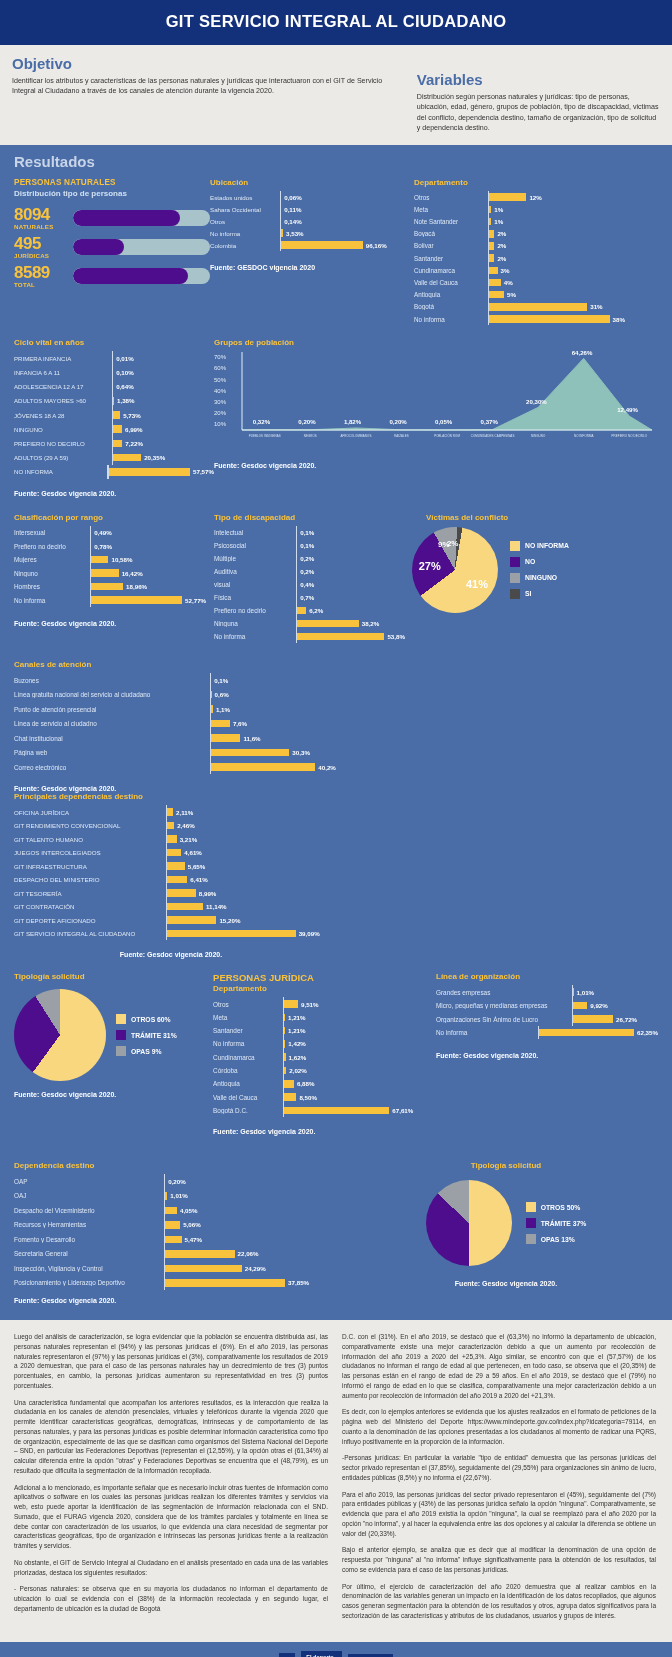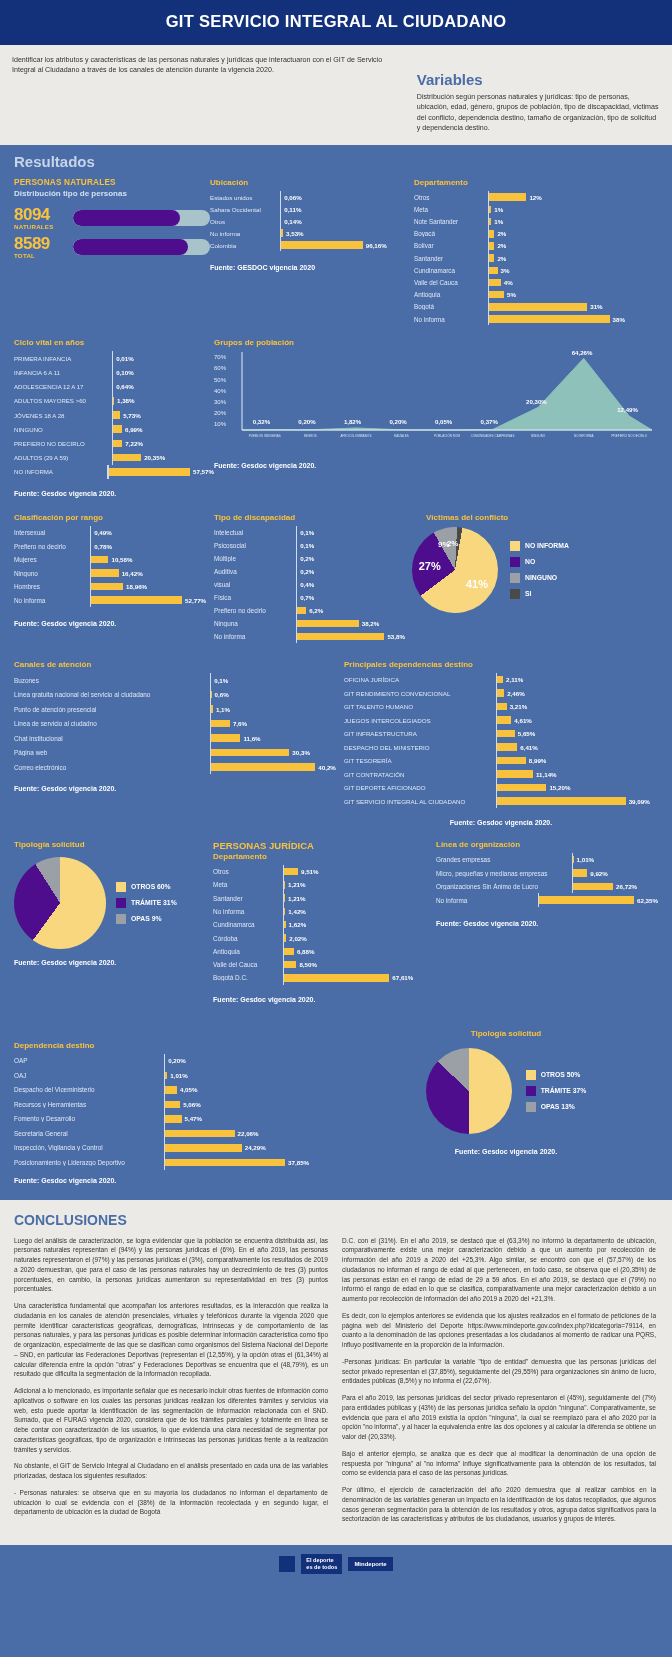--- a/index.html
+++ b/index.html
@@ -114,20 +114,21 @@
 <body>
 
 <div class="page">
 
   <div class="header">
     <h1>GIT SERVICIO INTEGRAL AL CIUDADANO</h1>
   </div>
 
   <div class="intro">
     <div class="col-a">
+      <h3>Objetivo</h3>
       <p>Identificar los atributos y características de las personas naturales y jurídicas que interactuaron con el GIT de Servicio Integral al Ciudadano a través de los canales de atención durante la vigencia 2020.</p>
     </div>
     <div class="col-b">
       <h3>Variables</h3>
       <p>Distribución según personas naturales y jurídicas: tipo de personas, ubicación, edad, género, grupos de población, tipo de discapacidad, victimas del conflicto, dependencia destino, tamaño de organización,  tipo de solicitud y dependencia destino.</p>
     </div>
   </div>
 
   <div class="res-band">
     <div class="res-title">Resultados</div>
@@ -138,20 +139,29 @@
         <div class="label-yellow-lg">PERSONAS NATURALES</div>
         <div class="label-blue" style="margin:2px 0 8px 0;">Distribución tipo de personas</div>
         <div id="pills">
             <div class="pill-row">
               <div class="pill-num">
                 <div class="n">8094</div>
                 <div class="t">NATURALES</div>
               </div>
               <div class="pill-track">
                 <div class="pill-fill" style="width: 78%;"></div>
+              </div>
+            </div>
+            <div class="pill-row">
+              <div class="pill-num">
+                <div class="n">495</div>
+                <div class="t">JURÍDICAS</div>
+              </div>
+              <div class="pill-track">
+                <div class="pill-fill" style="width: 37%;"></div>
               </div>
             </div>
             <div class="pill-row">
               <div class="pill-num">
                 <div class="n">8589</div>
                 <div class="t">TOTAL</div>
               </div>
               <div class="pill-track">
                 <div class="pill-fill" style="width: 84%;"></div>
               </div>
@@ -579,21 +589,21 @@
               </div>
               <div class="legend-item">
                 <span class="legend-sw" style="background:#4a4a4a"></span>
                 <span class="legend-tx">SI</span>
               </div>
             </div>
           </div>
       </div>
     </div>
 
-    <div style="display:flex; margin-top:18px;">
+    <div style="display:flex; margin-top:18px;flex-direction:column;">
       <div style="width:330px;">
         <div class="chart-title">Canales de atención</div>
         <div id="c-canales" class="hbar">
             <div class="hbar-row" style="height: 12.5px;">
               <div class="hbar-label" style="width: 196px; font-size: 6.4px;">Buzones</div>
               <div class="hbar-track">
                 <div class="hbar-axis"></div>
                 <div class="hbar-fill" style="width: 1.2px;"></div>
                 <div class="hbar-val">0,1%</div>
               </div>
@@ -874,21 +884,21 @@
                 <div class="hbar-fill" style="width: 95.9231px;"></div>
                 <div class="hbar-val">62,35%</div>
               </div>
             </div>
           </div>
         <div class="source" style="margin-top:14px;">Fuente: Gesdoc vigencia 2020.</div>
       </div>
     </div>
 
     <div style="display:flex; margin-top:26px; padding-bottom:16px;">
-      <div style="width:340px;margin-top:12px;">
+      <div style="width:340px;">
         <div class="chart-title">Dependencia destino</div>
         <div id="c-depdest" class="hbar">
             <div class="hbar-row" style="height: 12.5px;">
               <div class="hbar-label" style="width: 150px; font-size: 6.4px;">OAP</div>
               <div class="hbar-track">
                 <div class="hbar-axis"></div>
                 <div class="hbar-fill" style="width: 1.2px;"></div>
                 <div class="hbar-val">0,20%</div>
               </div>
             </div>
@@ -971,21 +981,20 @@
                 <span class="legend-tx">OPAS 13%</span>
               </div>
             </div>
           </div>
         <div class="source" style="margin-top:14px; text-align:center;">Fuente: Gesdoc vigencia 2020.</div>
       </div>
     </div>
   </div>
 
   <div class="concl">
-    <h3>CONCLUSIONES</h3>
     <div class="cols">
       <div id="concl-left">
           <p>Luego del análisis de caracterización, se logra evidenciar que la población se encuentra distribuida así, las personas naturales representan el (94%) y las personas jurídicas el (6%). En el año 2019, las personas naturales representaron el (97%) y las personas jurídicas el (3%), comparativamente los resultados de 2019 a 2020 demuestran, que para el caso de las personas naturales hay un decrecimiento de tres (3) puntos porcentuales, en cambio, la personas jurídicas aumentaron su representatividad en tres (3) puntos porcentuales.</p>
           <p>Una característica fundamental que acompañan los anteriores resultados, es la interacción que realiza la ciudadanía en los canales de atención presenciales, virtuales y telefónicos durante la vigencia 2020 que permite identificar características geográficas, demográficas, intrínsecas y de comportamiento de las personas naturales, y para las personas jurídicas es posible determinar información característica como tipo de organización, especialmente de las que se clasifican como organismos del Sistema Nacional del Deporte – SND, en particular las Federaciones Deportivas (representan el (12,55%), y la opción otras el (61,34%) al calcular diferencia entre la opción "otras" y Federaciones Deportivas se encuentra que el (48,79%), es un resultado que dificulta la segmentación de la información recopilada.</p>
           <p>Adicional a lo mencionado, es importante señalar que es necesario incluir otras fuentes de información como aplicativos o software en los cuales las personas jurídicas realizan los diferentes trámites y servicios vía web, esto puede aportar la identificación de las segmentación de información relacionada con el SND. Sumado, que el FURAG vigencia 2020, considera que de los trámites parciales y totalmente en línea se debe contar con caracterización de los usuarios, lo que evidencia una clara necesidad de segmentar por características geográficas, tipo de organización e intrínsecas las personas jurídicas frente a la realización trámites y servicios.</p>
           <p>No obstante, el GIT de Servicio Integral al Ciudadano en el análisis presentado en cada una de las variables priorizadas, destaca los siguientes resultados:</p>
           <p>- Personas naturales: se observa que en su mayoría los ciudadanos no informan el departamento de ubicación lo cual se evidencia con el (38%) de la información recolectada y en segundo lugar, el departamento de ubicación es la ciudad de Bogotá</p>
         </div>
       <div id="concl-right">
           <p>D.C. con el (31%). En el año 2019, se destacó que el (63,3%) no informó la departamento de ubicación, comparativamente existe una mejor caracterización debido a que un aumento por recolección de información del año 2019 a 2020 del +25,3%. Algo similar, se encontró con que el (57,57%) de los ciudadanos no informan el rango de edad al que pertenecen, en todo caso, se observa que el (20,35%) de las personas están en el rango de edad de 29 a 59 años. En el año 2019, se destacó que el (79%) no informó el rango de edad en lo que se clasifica, comparativamente una mejor caracterización debido a un aumento por recolección de información del año 2019 a 2020 del +21,3%.</p>

